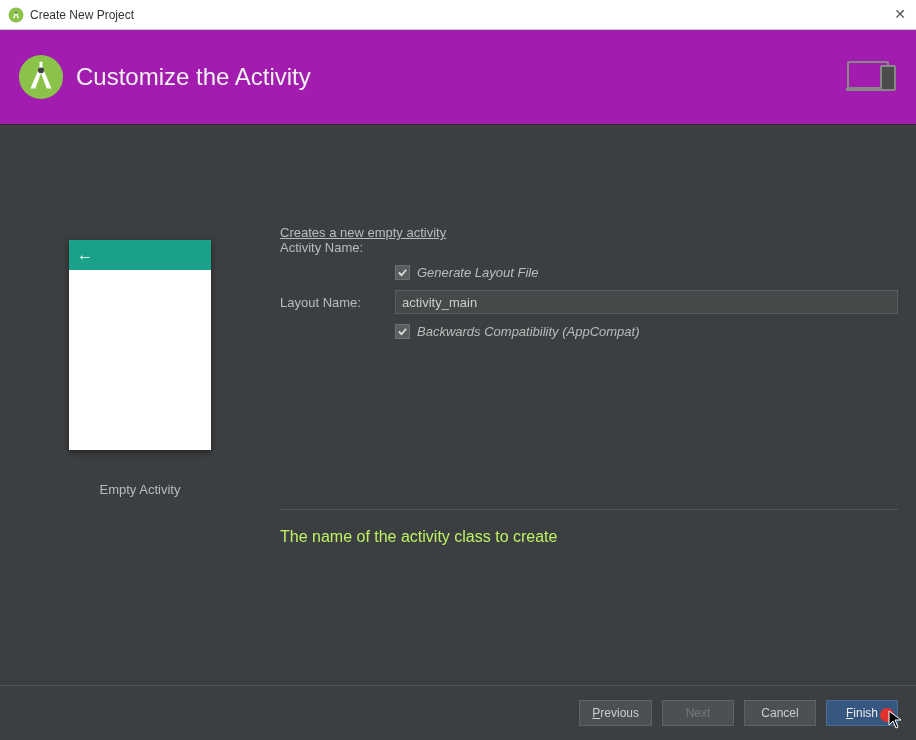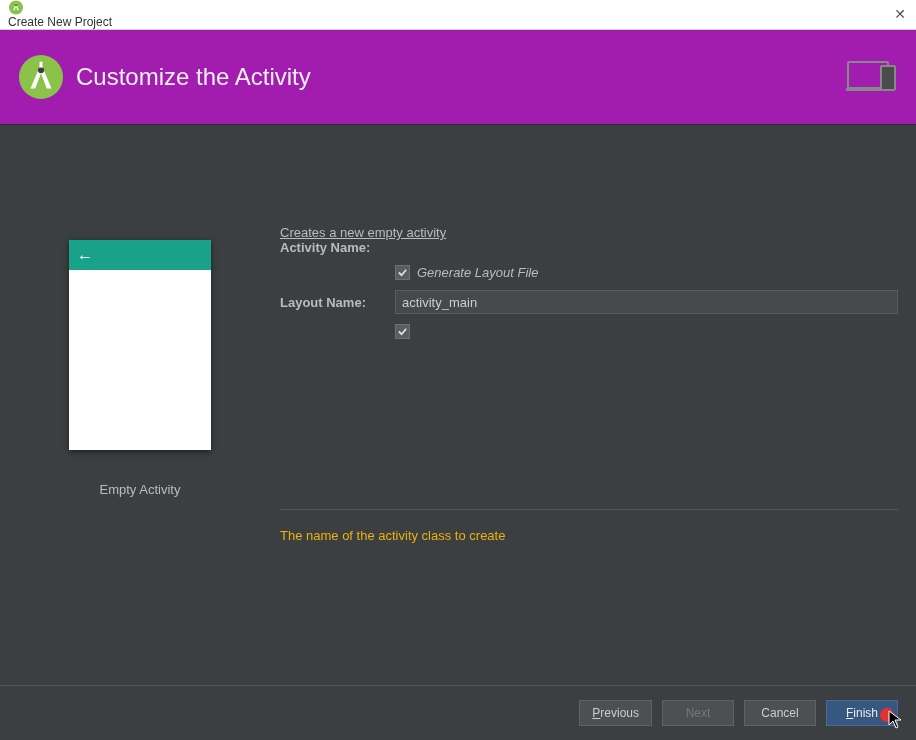--- a/index.html
+++ b/index.html
@@ -8,24 +8,24 @@
     background: #3c3f41;
     width: 916px;
     height: 740px;
     overflow: hidden;
     position: relative;
   }
   .titlebar {
     height: 30px;
     background: #ffffff;
     display: flex;
+    align-items: center;
     padding: 0 8px;
     border-bottom: 1px solid #d0d0d0;
     position: relative;
-    flex-direction: column;
   }
   .titlebar .logo {
     width: 16px; height: 16px;
     margin-right: 6px;
   }
   .titlebar .title {
     font-size: 12px;
     color: #333;
   }
   .titlebar .close {
@@ -101,21 +101,20 @@
   .form-row {
     display: flex;
     align-items: center;
     margin-bottom: 10px;
   }
   .form-row label {
     width: 115px;
     text-align: left;
     color: #bbbbbb;
     font-size: 13px;
-    font-weight: bold;
   }
   .form-row input[type="text"] {
     flex: 1;
     background: #45494a;
     border: 1px solid #5a5d5e;
     color: #cccccc;
     font-size: 13px;
     padding: 3px 6px;
     height: 24px;
     outline: none;
@@ -138,22 +137,22 @@
   }
   .chk svg { width: 11px; height: 11px; }
   .chk-label { color: #bbbbbb; font-size: 13px; }
   .divider {
     border: none;
     border-top: 1px solid #555;
     margin-top: 170px;
     margin-bottom: 18px;
   }
   .hint {
-    color: #eab308;
-    font-size: 13px;
+    color: #bef264;
+    font-size: 16px;
   }
   .footer {
     position: absolute;
     bottom: 0; left: 0; right: 0;
     height: 55px;
     border-top: 1px solid #555;
     display: flex;
     align-items: center;
     justify-content: flex-end;
     padding-right: 18px;
@@ -250,20 +249,21 @@
       <label>Layout Name:</label>
       <input type="text" value="activity_main" style="">
     </div>
 
     <div class="check-row">
       <span class="chk">
         <svg viewBox="0 0 12 12">
             <path d="M2 6 L5 9 L10 3" stroke="#ddd" stroke-width="2" fill="none"></path>
           </svg>
       </span>
+      <span class="chk-label">Backwards Compatibility (AppCompat)</span>
     </div>
 
     <hr class="divider">
     <div class="hint">The name of the activity class to create</div>
   </div>
 </div>
 
 <div class="footer">
   <button class="btn">
       <span class="mnemonic">P</span>

